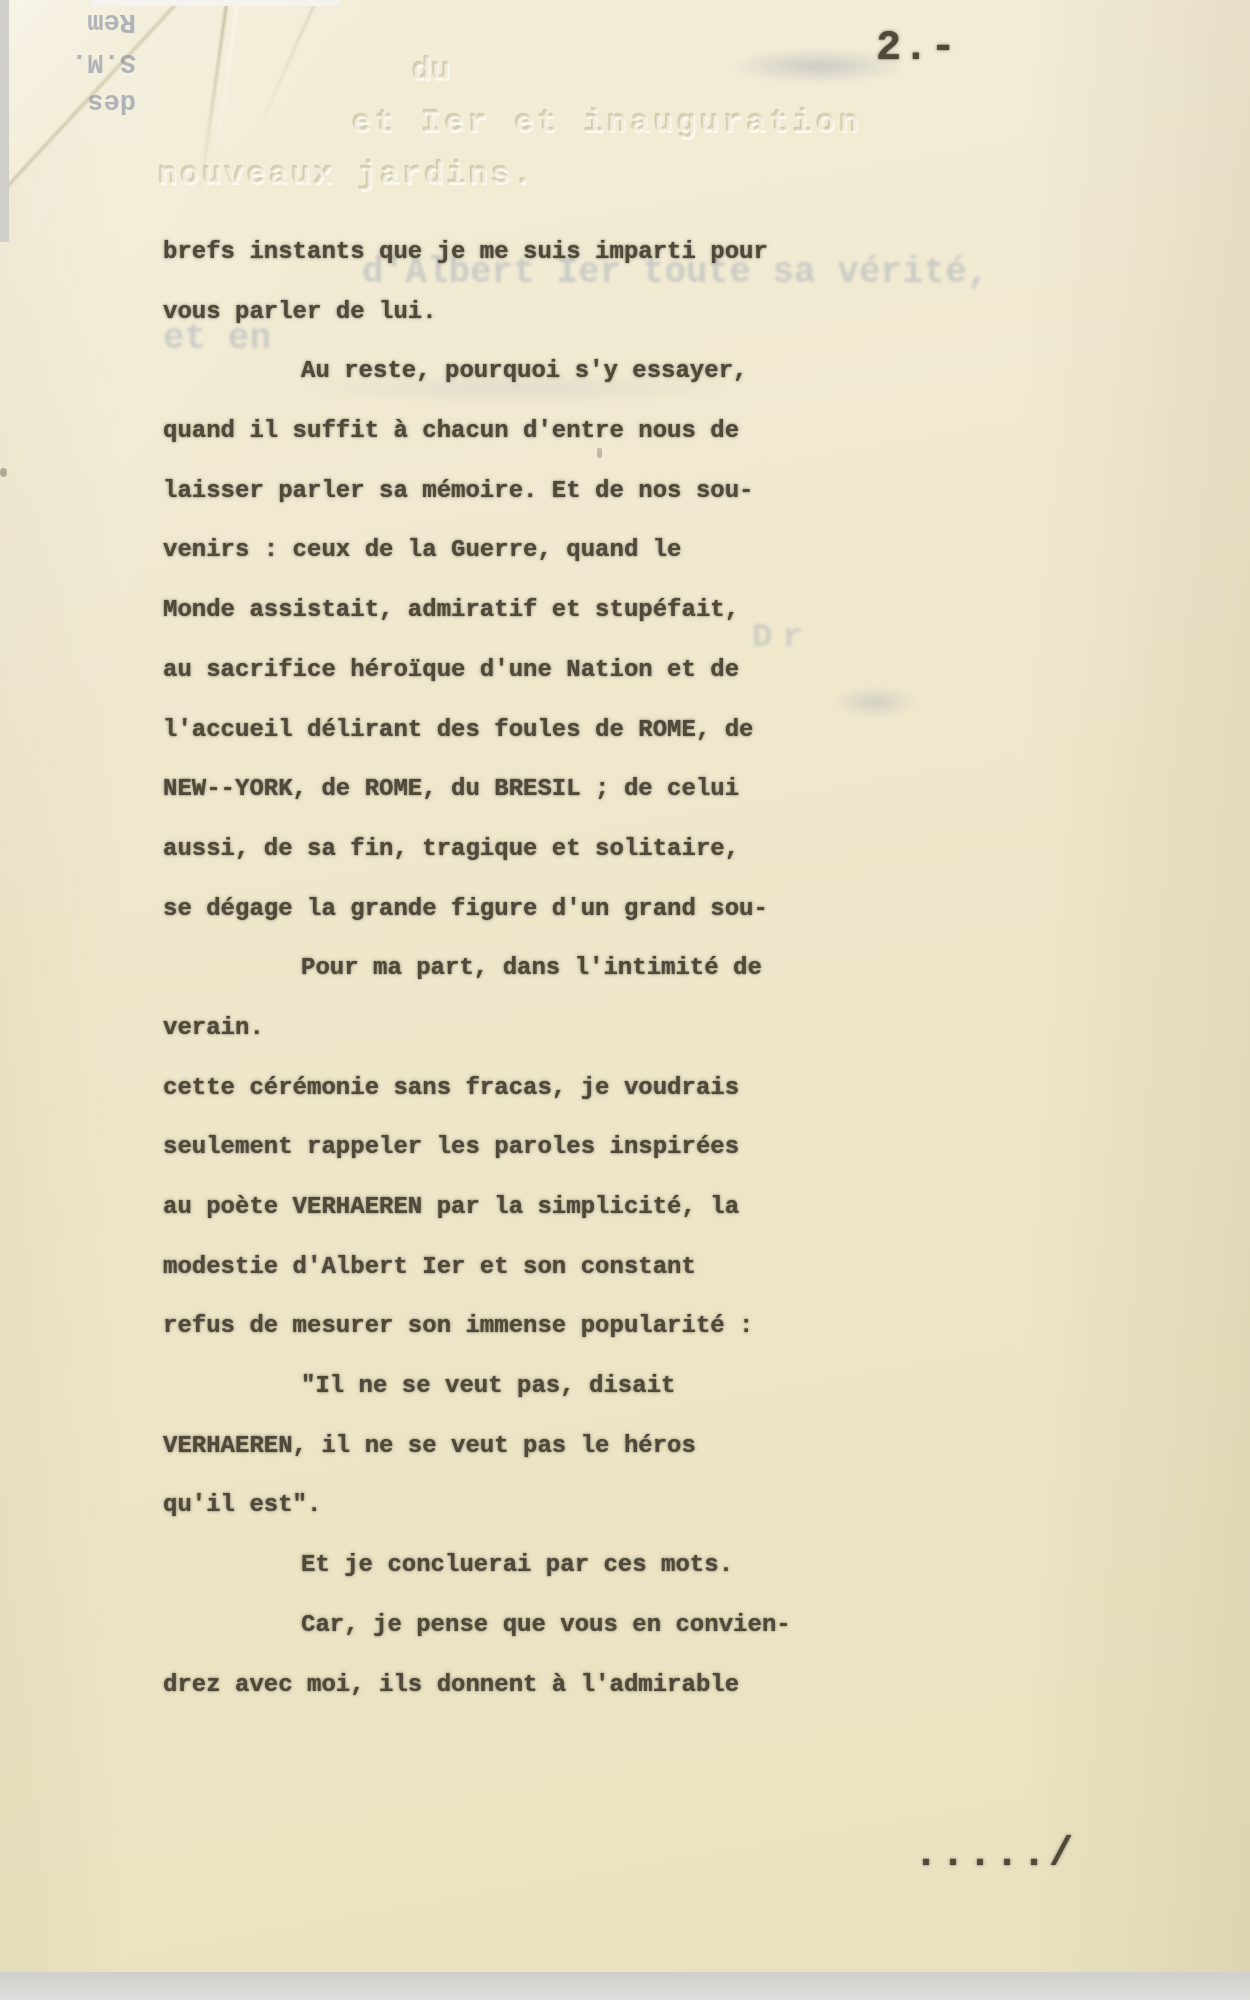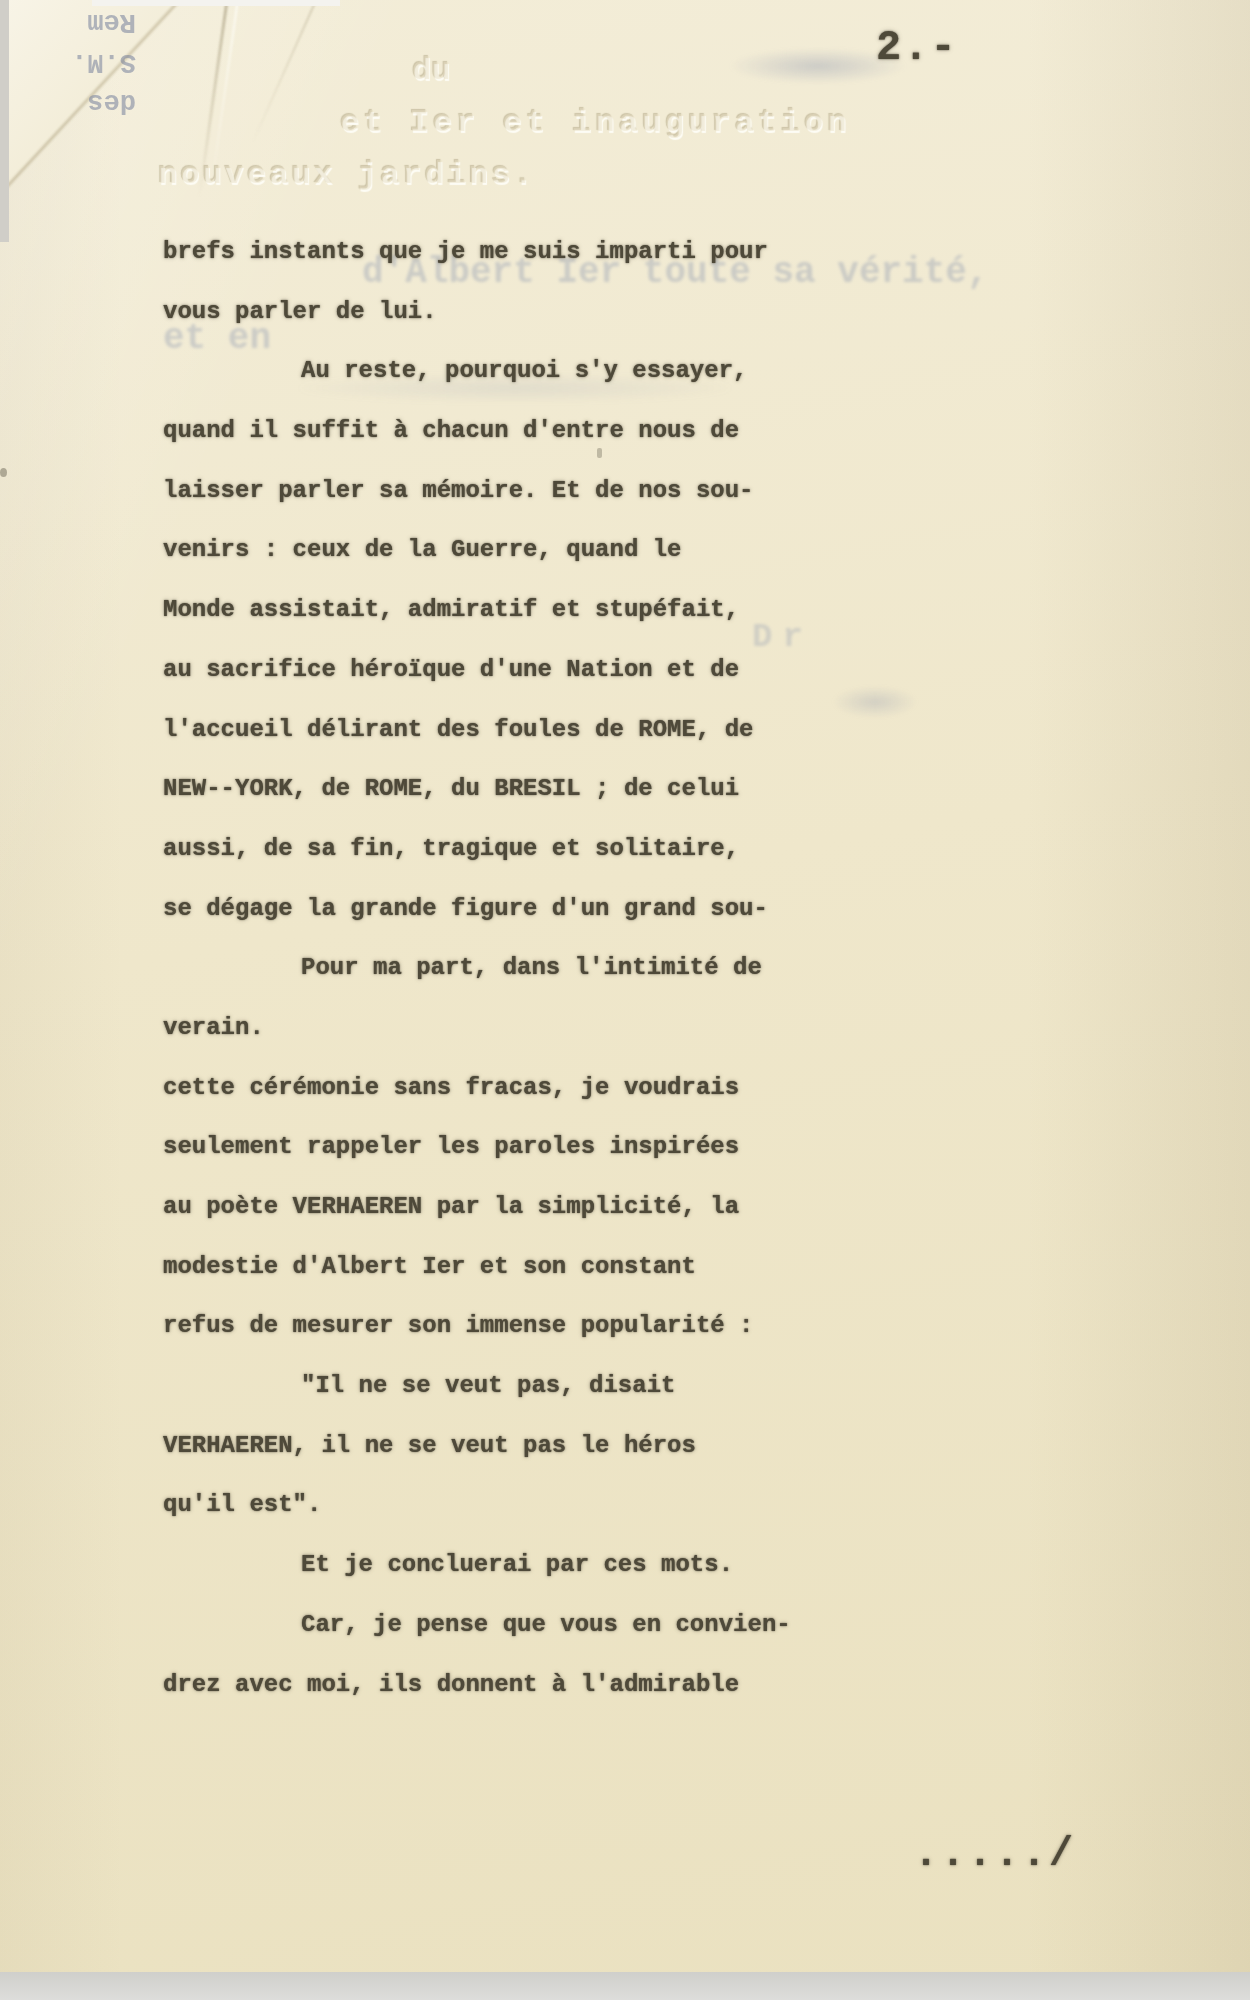--- a/index.html
+++ b/index.html
@@ -44,21 +44,21 @@
     color:rgba(106,118,150,.5);filter:blur(.7px);
     font-size:27px;font-weight:bold;line-height:40px;text-align:left;
   }
   
   .emboss{
     position:absolute;font-size:32px;font-weight:bold;white-space:pre;
     color:rgba(233,224,198,.45);
     text-shadow:1px 2px 1px rgba(255,255,250,.85), -1px -1px 1px rgba(150,138,100,.40);
   }
   .e1{left:400px;top:52px;margin-left:12px;}
-  .e2{left:340px;top:104px;letter-spacing:4px;}
+  .e2{left:352px;top:104px;letter-spacing:4px;}
   .e3{left:158px;top:156px;letter-spacing:3px;}
 
   
   .carbon{
     position:absolute;font-size:36px;font-weight:bold;white-space:pre;
     color:var(--ghost_blue);opacity:.38;filter:blur(1.8px);
   }
   .c1{left:362px;top:252px;}
   .c2{left:163px;top:318px;}
   .stamp{

